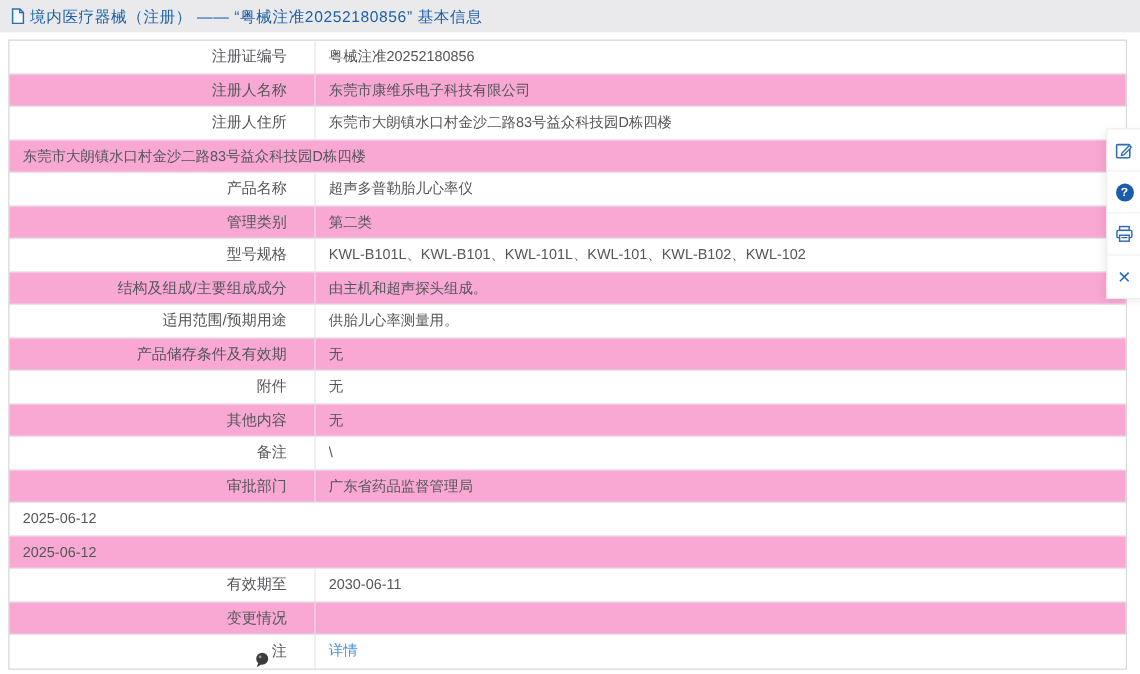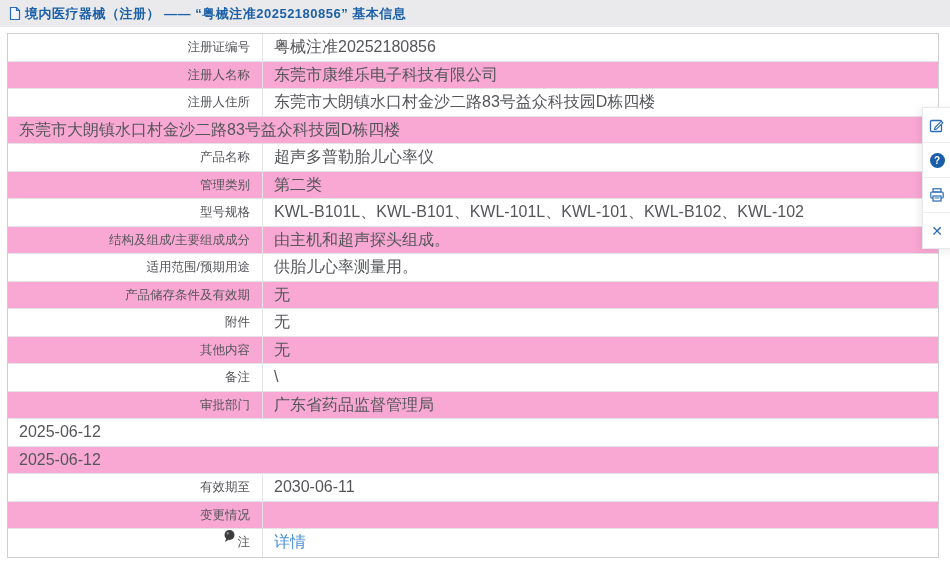--- a/index.html
+++ b/index.html
@@ -12,21 +12,21 @@
   
   .topbar {
     position: absolute; left: 0; top: 0;
     width: 950px; height: 27px;
     background: #eaeaec;
     display: flex; align-items: center;
     padding-left: 8px;
   }
   .topbar .doc-icon { display: inline-flex; margin-right: 3px; }
   .topbar .title-text {
-    color: #1c60a7; font-size: 13px; font-weight: 700;
+    color: #1c60a7; font-size: 13px; font-weight: 400;
     letter-spacing: 0.5px;
     white-space: nowrap;
   }
   
   .info-table {
     position: absolute; left: 7px; top: 33px;
     width: 932px;
     border: 1px solid #cfcfd2;
     background: #ffffff;
   }
@@ -35,32 +35,32 @@
     height: 27.5px;
     border-bottom: 1px solid #e4e4e6;
     background: #ffffff;
   }
   .info-row:last-child { border-bottom: none; }
   .info-row.alt { background: #f9a8d4; }
   .cell-label {
     flex: 0 0 255px;
     border-right: 1px solid #e4e4e6;
     text-align: right;
-    padding-right: 12px;
+    padding-right: 23px;
     font-size: 12.5px;
     color: #55565a;
     line-height: 26.5px;
     white-space: nowrap;
-    display: flex; justify-content: flex-end; align-items: flex-start;
+    display: flex; justify-content: flex-end; align-items: flex-end;
   }
   .cell-label .note-icon { display: inline-flex; margin-right: 2px; position: relative; top: 0px; }
   .cell-value {
     flex: 1 1 auto;
     padding-left: 11px;
-    font-size: 16px;
+    font-size: 12px;
     color: #55565a;
     line-height: 26.5px;
     white-space: nowrap;
     overflow: hidden;
   }
   .cell-value a {
     color: #4a90d9;
     text-decoration: none;
     cursor: pointer;
     margin-top: 48px;

